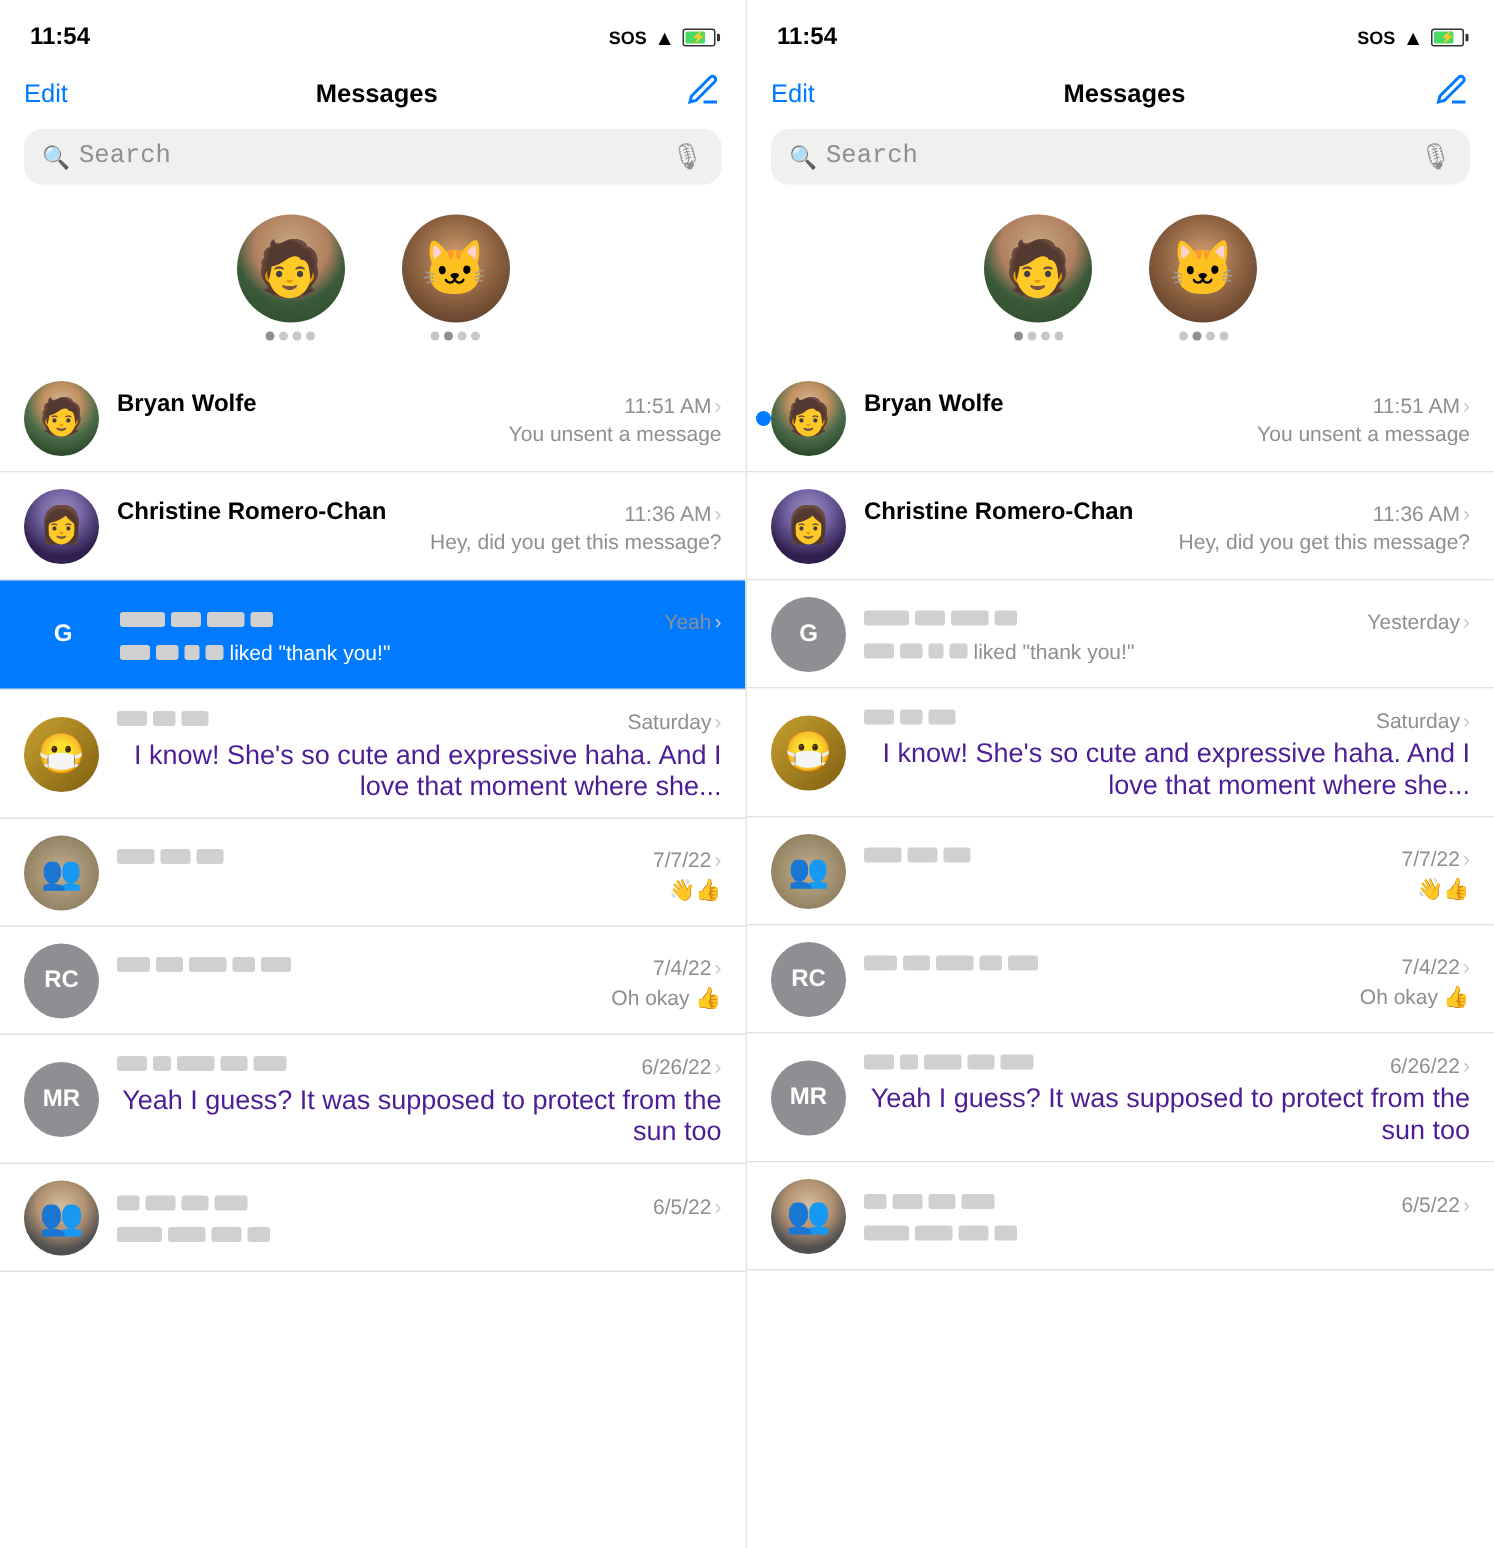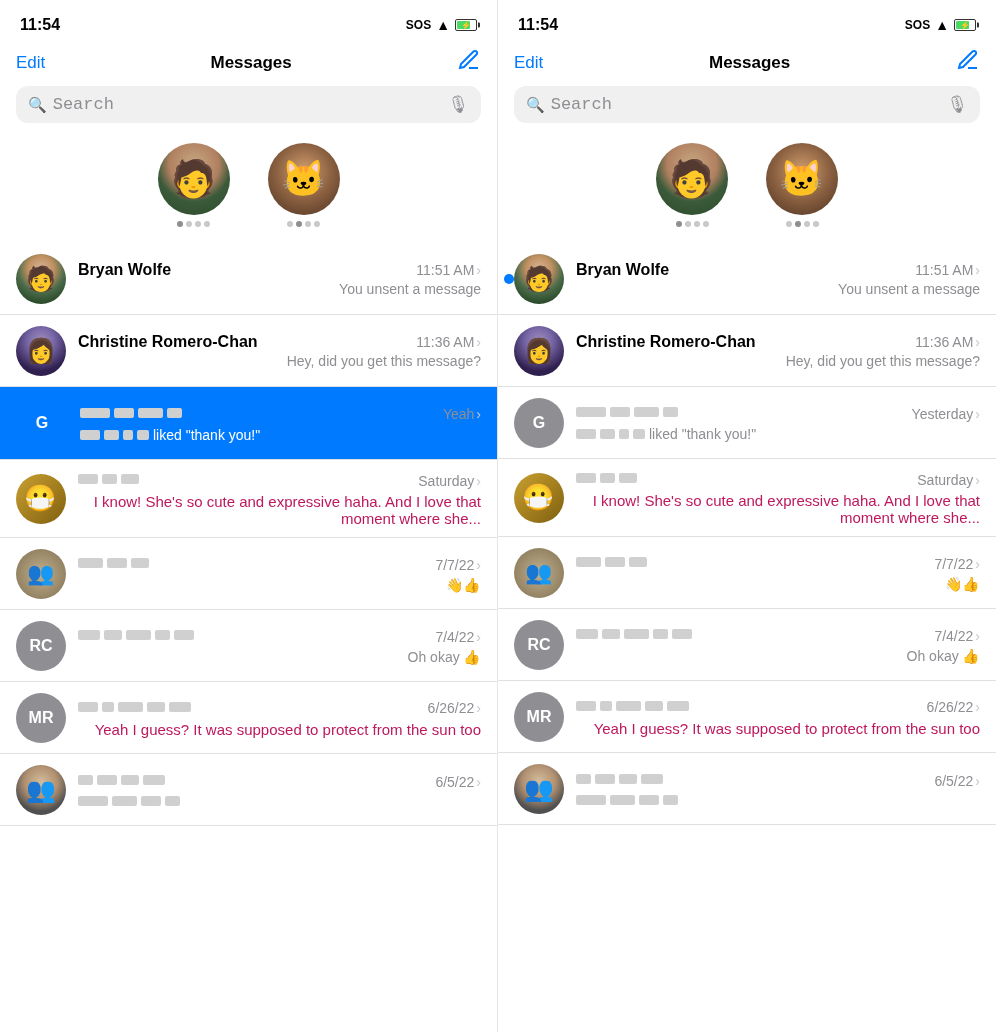--- a/index.html
+++ b/index.html
@@ -245,22 +245,22 @@
       flex-shrink: 0;
     }
     .msg-preview {
       font-size: 14px;
       color: #8e8e93;
       white-space: nowrap;
       overflow: hidden;
       text-overflow: ellipsis;
     }
     .msg-preview-two {
-      font-size: 15px;
-      color: #be185d;
+      font-size: 18px;
+      color: #4c1d95;
       overflow: hidden;
       display: -webkit-box;
       -webkit-line-clamp: 2;
       -webkit-box-orient: vertical;
     }
 
     
     .redacted {
       display: inline-block;
       background: #d0d0d0;

